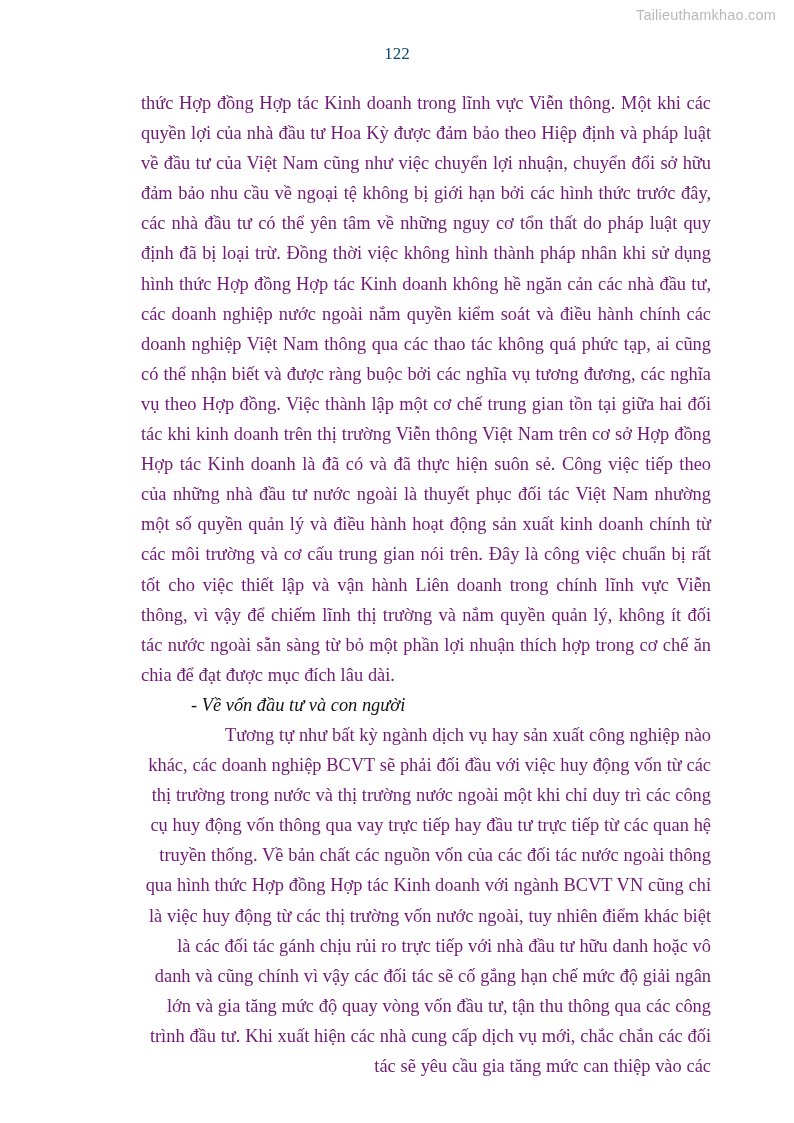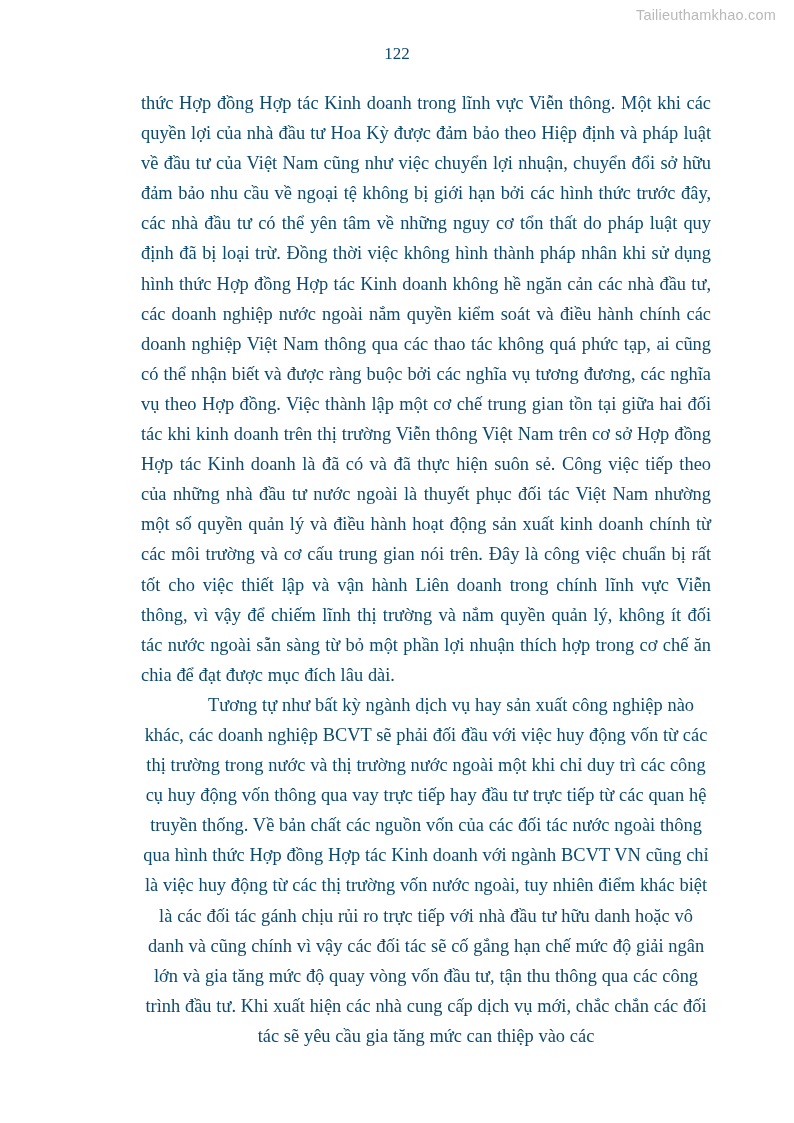--- a/index.html
+++ b/index.html
@@ -46,32 +46,32 @@
     left: 141px;
     top: 88px;
     width: 570px;
   }
   .para {
     margin: 0;
     text-align: justify;
     text-justify: inter-word;
     font-size: 18.4px;
     line-height: 30.1px;
-    color: #0c4a6e;
+    color: #701a75;
     hyphens: none;
     word-spacing: 0.2px;
   }
   .para.continued {
     text-indent: 0;
   }
   .para.indented {
     text-indent: 50px;
   }
   .para.last-line-left {
-    text-align: center;
+    text-align: right;
   }
   .subheading {
     margin: 0;
     text-indent: 50px;
     font-size: 18.4px;
     line-height: 30.1px;
     font-style: italic;
     color: #111111;
     text-align: left;
   }
@@ -82,18 +82,19 @@
 <div class="page">
 
   <div class="watermark">Tailieuthamkhao.com</div>
 
   <div class="page-number">122</div>
 
   <div class="content">
 
     <p class="para continued">thức Hợp đồng Hợp tác Kinh doanh trong lĩnh vực Viễn thông. Một khi các quyền lợi của nhà đầu tư Hoa Kỳ được đảm bảo theo Hiệp định và pháp luật về đầu tư của Việt Nam cũng như việc chuyển lợi nhuận, chuyển đổi sở hữu đảm bảo nhu cầu về ngoại tệ không bị giới hạn bởi các hình thức trước đây, các nhà đầu tư có thể yên tâm về những nguy cơ tổn thất do pháp luật quy định đã bị loại trừ. Đồng thời việc không hình thành pháp nhân khi sử dụng hình thức Hợp đồng Hợp tác Kinh doanh không hề ngăn cản các nhà đầu tư, các doanh nghiệp nước ngoài nắm quyền kiểm soát và điều hành chính các doanh nghiệp Việt Nam thông qua các thao tác không quá phức tạp, ai cũng có thể nhận biết và được ràng buộc bởi các nghĩa vụ tương đương, các nghĩa vụ theo Hợp đồng. Việc thành lập một cơ chế trung gian tồn tại giữa hai đối tác khi kinh doanh trên thị trường Viễn thông Việt Nam trên cơ sở Hợp đồng Hợp tác Kinh doanh là đã có và đã thực hiện suôn sẻ. Công việc tiếp theo của những nhà đầu tư nước ngoài là thuyết phục đối tác Việt Nam nhường một số quyền quản lý và điều hành hoạt động sản xuất kinh doanh chính từ các môi trường và cơ cấu trung gian nói trên. Đây là công việc chuẩn bị rất tốt cho việc thiết lập và vận hành Liên doanh trong chính lĩnh vực Viễn thông, vì vậy để chiếm lĩnh thị trường và nắm quyền quản lý, không ít đối tác nước ngoài sẵn sàng từ bỏ một phần lợi nhuận thích hợp trong cơ chế ăn chia để đạt được mục đích lâu dài.</p>
 
+    <p class="subheading">- Về vốn đầu tư và con người</p>
 
     <p class="para indented last-line-left">Tương tự như bất kỳ ngành dịch vụ hay sản xuất công nghiệp nào khác, các doanh nghiệp BCVT sẽ phải đối đầu với việc huy động vốn từ các thị trường trong nước và thị trường nước ngoài một khi chỉ duy trì các công cụ huy động vốn thông qua vay trực tiếp hay đầu tư trực tiếp từ các quan hệ truyền thống. Về bản chất các nguồn vốn của các đối tác nước ngoài thông qua hình thức Hợp đồng Hợp tác Kinh doanh với ngành BCVT VN cũng chỉ là việc huy động từ các thị trường vốn nước ngoài, tuy nhiên điểm khác biệt là các đối tác gánh chịu rủi ro trực tiếp với nhà đầu tư hữu danh hoặc vô danh và cũng chính vì vậy các đối tác sẽ cố gắng hạn chế mức độ giải ngân lớn và gia tăng mức độ quay vòng vốn đầu tư, tận thu thông qua các công trình đầu tư. Khi xuất hiện các nhà cung cấp dịch vụ mới, chắc chắn các đối tác sẽ yêu cầu gia tăng mức can thiệp vào các</p>
 
   </div>
 
 </div>
 
 </body></html>

